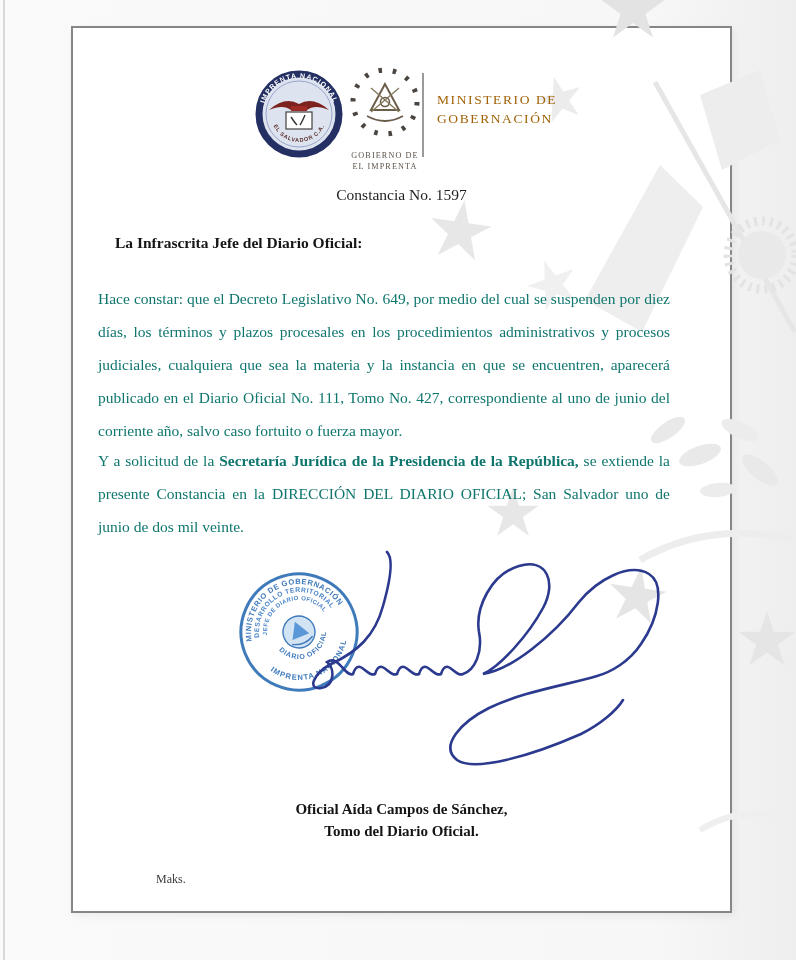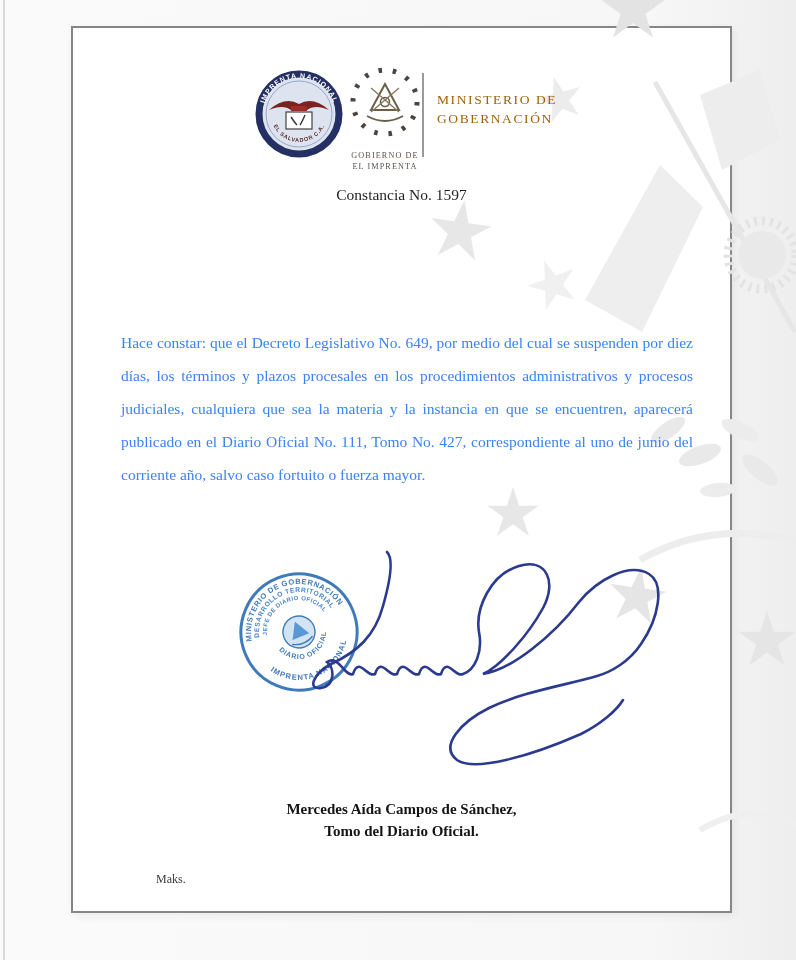--- a/index.html
+++ b/index.html
@@ -21,22 +21,22 @@
   
   .divider{position:absolute;left:351px;top:47px;width:1.5px;height:84px;background:#9a9a9a;}
   .ministry{position:absolute;left:366px;top:64px;color:#a16207;font-size:13.5px;
     letter-spacing:1.6px;line-height:19px;font-family:"Liberation Serif",serif;}
   .gob-caption{color:#5c5148;font-size:8.2px;letter-spacing:1.1px;line-height:10.5px;
     text-align:center;margin-top:7px;}
   
   .constancia{position:absolute;left:0;top:160px;width:100%;text-align:center;
     font-size:15.5px;color:#1f1f1f;}
   .salutation{position:absolute;left:44px;top:208px;font-size:15.5px;font-weight:bold;color:#151515;}
-  .para{position:absolute;left:50px;width:572px;font-size:15.5px;line-height:33px;
-    color:#3b82f6;text-align:justify;margin-top:44px;}
+  .para{position:absolute;left:27px;width:572px;font-size:15.5px;line-height:33px;
+    color:#0f766e;text-align:justify;}
   .para.p1{top:256px;}
   .para.p2{top:418px;}
   .sig-block{position:absolute;left:0;top:772px;width:100%;text-align:center;
     font-weight:bold;font-size:15px;line-height:22px;color:#141414;}
   .initials{position:absolute;left:85px;top:846px;font-size:12px;color:#3c3c3c;}
   .stamp-wrap{position:absolute;left:163px;top:541px;width:130px;height:130px;}
   .signature-wrap{position:absolute;left:190px;top:518px;width:445px;height:235px;}
 </style>
 </head>
 <body>
@@ -114,23 +114,25 @@
 
   <div class="divider"></div>
 
   <div class="ministry">
     <div>MINISTERIO DE</div>
     <div>GOBERNACIÓN</div>
   </div>
 
   <div class="constancia">Constancia No. 1597</div>
 
+  <div class="salutation">La Infrascrita Jefe del Diario Oficial:</div>
 
   <div class="para p1">Hace constar: que el Decreto Legislativo No. 649, por medio del cual se suspenden por diez días, los términos y plazos procesales en los procedimientos administrativos y procesos judiciales, cualquiera que sea la materia y la instancia en que se encuentren, aparecerá publicado en el Diario Oficial No. 111, Tomo No. 427, correspondiente al uno de junio del corriente año, salvo caso fortuito o fuerza mayor.</div>
 
+  <div class="para p2"><span>Y a solicitud de la </span><b>Secretaría Jurídica de la Presidencia de la República,</b><span> se extiende la presente Constancia en la DIRECCIÓN DEL DIARIO OFICIAL; San Salvador uno de junio de dos mil veinte.</span></div>
 
   <div class="stamp-wrap">
     <svg width="130" height="130" viewBox="0 0 130 130">
       <defs>
         <path id="stArcTop" d="M 17 65 A 48 48 0 0 1 113 65"></path>
         <path id="stArcMid" d="M 25 65 A 40 40 0 0 1 105 65"></path>
         <path id="stArcInn" d="M 33 65 A 32 32 0 0 1 97 65"></path>
         <path id="stArcBotO" d="M 17 65 A 48 48 0 0 0 113 65"></path>
         <path id="stArcBotI" d="M 38 65 A 27 27 0 0 0 92 65"></path>
       </defs>
@@ -180,19 +182,19 @@
                C 404 40, 398 74, 380 100
                C 368 118, 350 128, 336 132
                C 310 140, 260 148, 228 164
                C 200 178, 178 202, 196 216
                C 214 228, 270 212, 320 190
                C 340 180, 356 166, 362 156"></path>
     </svg>
   </div>
 
   <div class="sig-block">
-    <div>Mercedes Aída Campos de Sánchez,</div>
+    <div>Oficial Aída Campos de Sánchez,</div>
     <div>Tomo del Diario Oficial.</div>
   </div>
 
   <div class="initials">Maks.</div>
 
 </div>
 
 </body></html>

